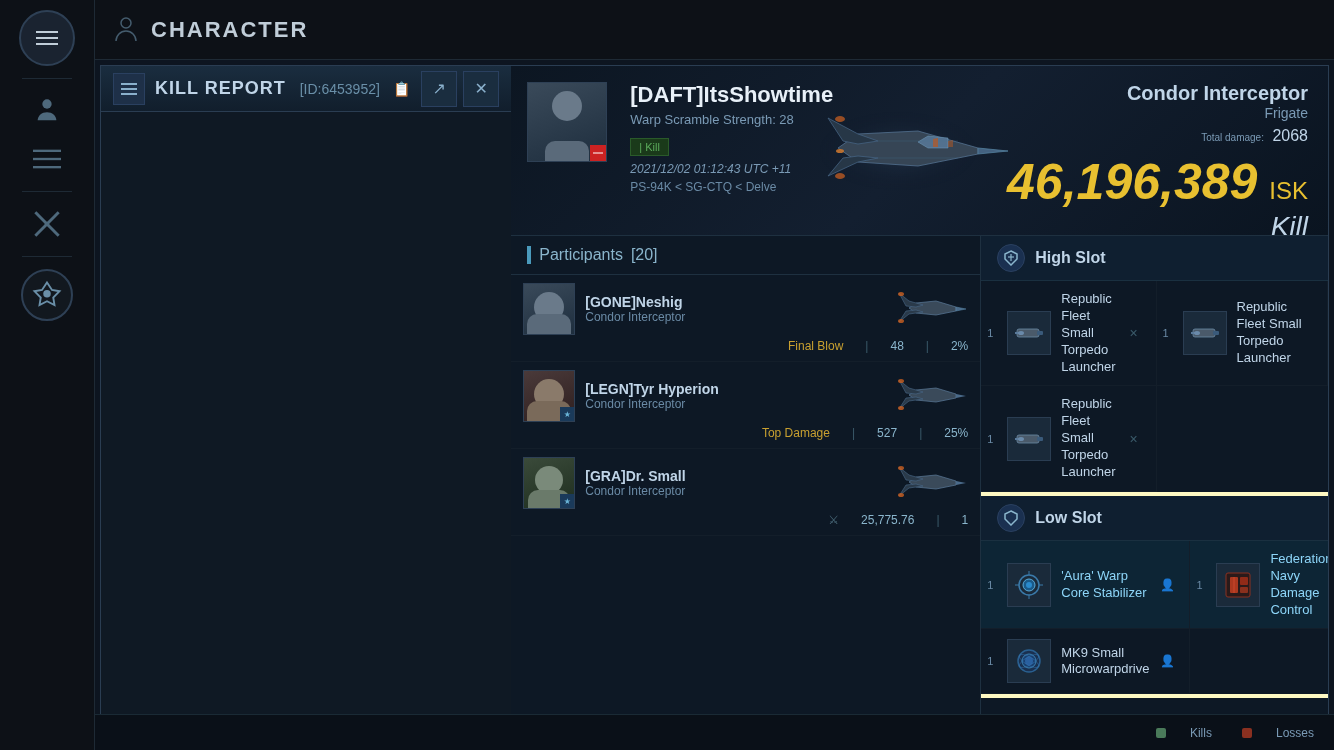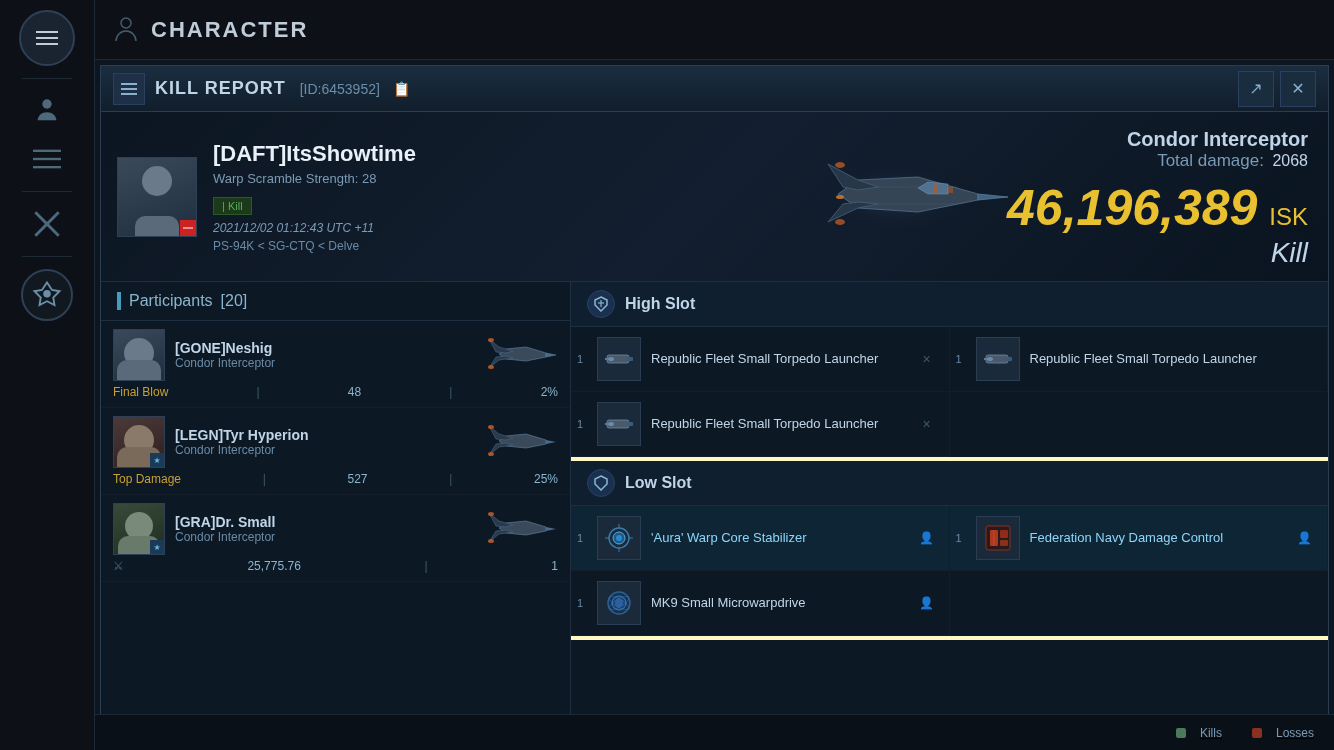--- a/index.html
+++ b/index.html
@@ -131,21 +131,21 @@
     
     .kill-report-window {
       position: absolute;
       left: 5px;
       top: 5px;
       right: 5px;
       bottom: 5px;
       background: #0f1924;
       border: 1px solid #2a3d52;
       display: flex;
-      flex-direction: column;
+      flex-direction: row;
     }
 
     .window-titlebar {
       height: 46px;
       background: linear-gradient(180deg, #1a2d3f 0%, #111e2c 100%);
       border-bottom: 1px solid #2a3d52;
       display: flex;
       align-items: center;
       padding: 0 12px;
       gap: 10px;
@@ -204,25 +204,25 @@
       flex-direction: column;
       overflow: hidden;
     }
 
     
     .victim-section {
       height: 170px;
       background: linear-gradient(135deg, #0c1622 0%, #131f30 50%, #0a1420 100%);
       border-bottom: 1px solid #1e3040;
       display: flex;
-      align-items: center;
+      align-items: flex-start;
       position: relative;
       overflow: hidden;
       padding: 16px;
-      gap: 16px;
+      gap: 23px;
     }
     .victim-avatar {
       width: 80px;
       height: 80px;
       background: #1a2a3a;
       border: 1px solid #2e4055;
       flex-shrink: 0;
       position: relative;
       overflow: hidden;
     }
@@ -299,21 +299,21 @@
       font-size: 20px;
       color: #c0d5e8;
       font-weight: bold;
     }
     .kill-ship-class {
       font-size: 14px;
       color: #7a9ab5;
       margin-bottom: 6px;
     }
     .kill-damage-label {
-      font-size: 17px;
+      font-size: 10px;
       color: #7a9ab5;
     }
     .kill-damage-value {
       font-size: 16px;
       color: #c0d5e8;
       display: inline;
     }
     .kill-isk-value {
       font-size: 50px;
       font-weight: bold;
@@ -416,21 +416,21 @@
     .participant-ship-img {
       width: 80px;
       height: 50px;
       display: flex;
       align-items: center;
       justify-content: center;
     }
     .participant-bottom {
       display: flex;
       align-items: center;
-      justify-content: space-between;
+      justify-content: flex-end;
       padding-top: 4px;
       gap: 22px;
     }
     .participant-label {
       font-size: 12px;
       color: #c8a030;
     }
     .participant-divider {
       color: #3a5a6a;
       font-size: 12px;
@@ -553,22 +553,21 @@
       display: flex;
       align-items: center;
       justify-content: flex-end;
       padding: 0 20px;
       gap: 30px;
       z-index: 10;
     }
     .bottom-stat {
       display: flex;
       align-items: center;
-      gap: 14px;
-      text-decoration: underline;
+      gap: 24px;
     }
     .bottom-stat-dot {
       width: 10px;
       height: 10px;
       border-radius: 2px;
     }
     .bottom-stat-label {
       font-size: 12px;
       color: #7a9ab5;
     }
@@ -799,20 +798,21 @@
             <line x1="100" y1="65" x2="180" y2="65" stroke="#4a7a9a" stroke-width="0.5" opacity="0.5"></line>
             <line x1="100" y1="82" x2="180" y2="82" stroke="#4a7a9a" stroke-width="0.5" opacity="0.5"></line>
 
             <polygon points="160,62 155,63 155,71 160,71" fill="#cc6020" opacity="0.7"></polygon>
             <polygon points="175,64 170,65 170,71 175,71" fill="#cc6020" opacity="0.5"></polygon>
           </svg>
         </div>
 
         <div class="kill-stats">
           <div class="kill-ship-type">Condor Interceptor</div>
+          <div class="kill-ship-class">Frigate</div>
           <div style="margin-bottom:4px;">
             <span class="kill-damage-label">Total damage:</span>
             <span class="kill-damage-value" style="margin-left:4px;">2068</span>
           </div>
           <div style="display:flex;align-items:baseline;gap:6px;">
             <span class="kill-isk-value">46,196,389</span>
             <span class="kill-isk-label">ISK</span>
           </div>
           <div class="kill-type">Kill</div>
         </div>

